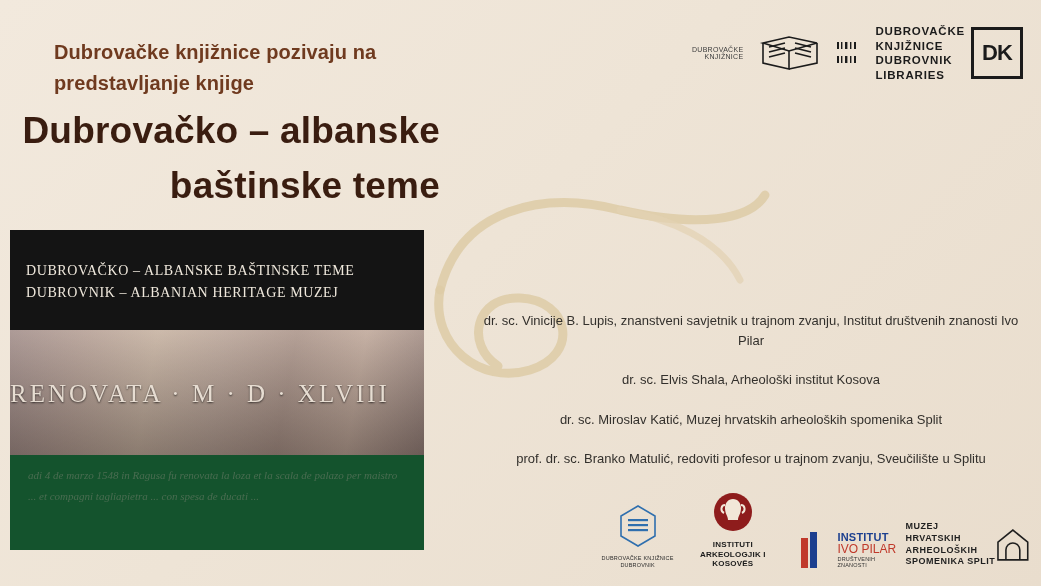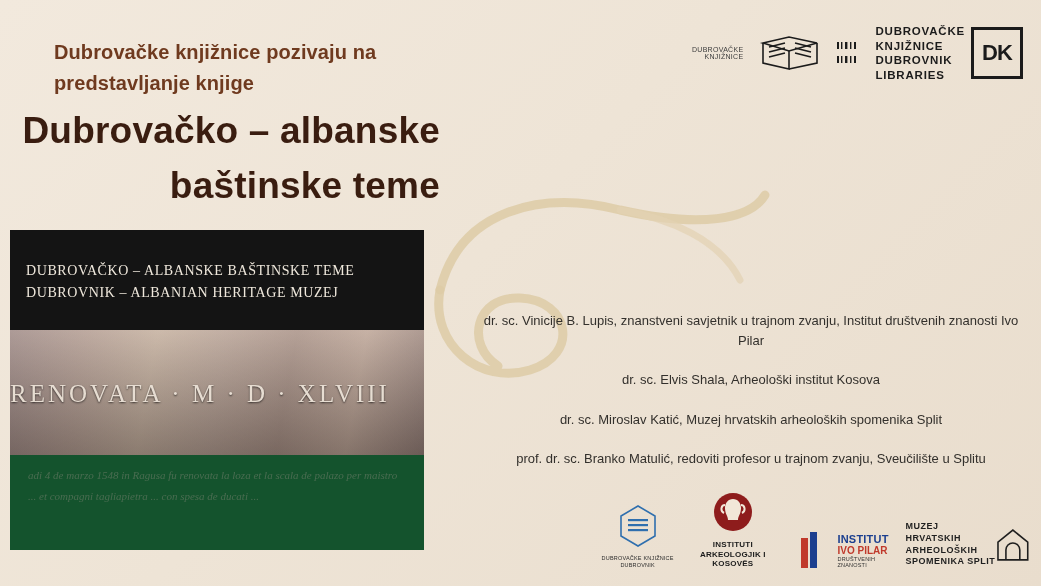--- a/index.html
+++ b/index.html
@@ -253,21 +253,21 @@
     display: flex;
     gap: 2px;
     align-items: flex-end;
   }
   .flag-bars span { display: block; width: 7px; }
   .pilar-text {
     text-align: left;
     line-height: 1.1;
   }
   .pilar-text .t1 { font-size: 11px; font-weight: bold; color: #1c3f8f; letter-spacing: .2px; }
-  .pilar-text .t2 { font-size: 10px; font-weight: bold; color: #c0392b; }
+  .pilar-text .t2 { font-size: 12px; font-weight: normal; color: #c0392b; }
   .pilar-text .t3 { font-size: 5.5px; color: #333; letter-spacing: .2px; }
   .mhas {
     text-align: left;
     font-size: 9px;
     font-weight: bold;
     letter-spacing: .5px;
     color: #1f1f1f;
     line-height: 1.3;
   }
   .mhas-wrap { display: flex; align-items: center; }

